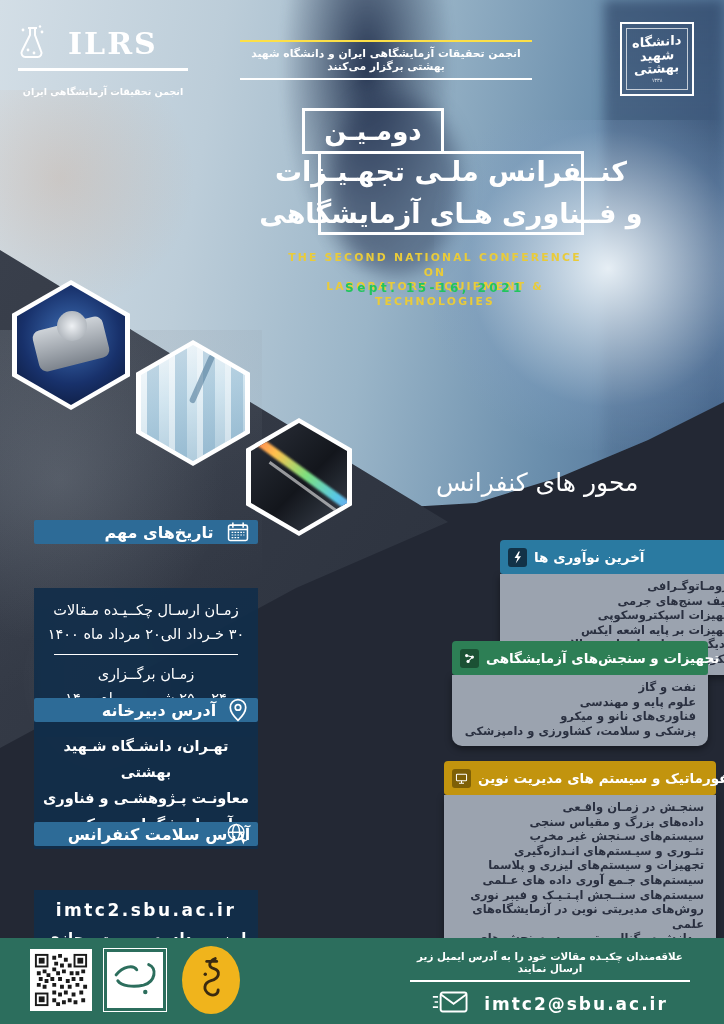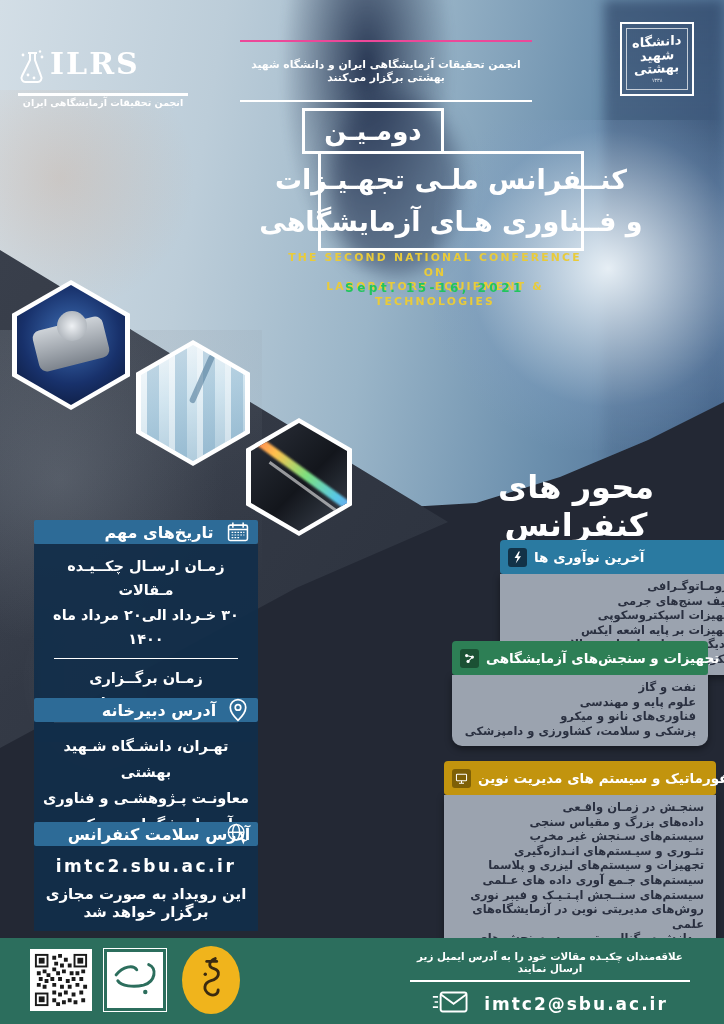--- a/index.html
+++ b/index.html
@@ -48,61 +48,61 @@
     repeating-linear-gradient(90deg,rgba(255,255,255,.55) 0 6px,rgba(150,185,208,.45) 6px 18px,rgba(255,255,255,.25) 18px 28px),
     linear-gradient(165deg,#eef5f9 0%,#c2dcea 45%,#8db4cc 100%);}
   .pip{position:absolute;left:58px;top:8px;width:6px;height:52px;background:rgba(90,130,160,.65);transform:rotate(24deg);border-radius:3px;}
   .hx3{left:246px;top:418px;width:106px;height:118px;}
   .hx3 .hex-in{background:linear-gradient(135deg,#2b303a 0%,#13161c 55%,#3e4652 100%);}
   .rainbow{position:absolute;left:-20px;top:48px;width:150px;height:9px;filter:blur(1px);
     background:linear-gradient(90deg,#ff6057,#ffc24d,#7ee07e,#58c7e8,#8b7df2);transform:rotate(36deg);}
   .glass-edge{position:absolute;left:8px;top:70px;width:110px;height:3px;background:rgba(255,255,255,.55);transform:rotate(36deg);}
   
   .ilrs{position:absolute;left:18px;top:24px;width:170px;}
-  .ilrs-row{display:flex;align-items:flex-start;gap:4px;margin-top:25px;}
+  .ilrs-row{display:flex;align-items:center;gap:22px;}
   .ilrs-acronym{font-family:"DejaVu Serif",serif;font-weight:bold;font-size:30px;letter-spacing:2px;line-height:1;}
   .ilrs-rule{height:3px;background:#fff;margin-top:4px;}
-  .ilrs-fa{font-size:9.5px;text-align:center;margin-top:1px;font-weight:bold;}
-  .banner{position:absolute;left:240px;top:40px;width:292px;border-top:2px solid #ec4899;border-bottom:2px solid #fff;
-    padding:16px 4px;font-size:10.8px;font-weight:bold;text-align:center;direction:rtl;}
+  .ilrs-fa{font-size:9.5px;text-align:center;margin-top:15px;font-weight:bold;}
+  .banner{position:absolute;left:240px;top:40px;width:292px;border-top:2px solid #fde047;border-bottom:2px solid #fff;
+    padding:5px 4px;font-size:10.8px;font-weight:bold;text-align:center;direction:rtl;}
   .sbu{position:absolute;left:620px;top:22px;width:74px;height:74px;border:2px solid #fff;
     display:flex;flex-direction:column;align-items:center;justify-content:center;padding:4px;}
   .sbu-inner{border:1px solid rgba(255,255,255,.7);width:100%;height:100%;
     display:flex;flex-direction:column;align-items:center;justify-content:center;line-height:1.05;}
   .sbu-word{font-size:13px;font-weight:bold;transform:skewY(-4deg);}
   .sbu-year{font-size:5px;margin-top:2px;letter-spacing:1px;}
   
   .t-kicker{position:absolute;left:302px;top:108px;width:142px;height:46px;border:3px solid #fff;
     display:flex;align-items:center;justify-content:center;font-size:26px;font-weight:bold;direction:rtl;}
-  .t-main{position:absolute;left:318px;top:151px;width:266px;height:100px;border:3px solid #fff;
+  .t-main{position:absolute;left:318px;top:151px;width:266px;height:84px;border:3px solid #fff;
     display:flex;flex-direction:column;align-items:center;justify-content:center;direction:rtl;
     font-size:27px;font-weight:bold;line-height:1.55;white-space:nowrap;text-align:center;}
   .t-en{position:absolute;left:280px;top:251px;width:310px;text-align:center;color:#e9cb3a;
     font-size:10.8px;font-weight:bold;letter-spacing:2.2px;line-height:1.35;}
   .t-date{position:absolute;left:280px;top:281px;width:310px;text-align:center;color:#22c55e;
     font-size:12px;font-weight:bold;letter-spacing:3.5px;}
   
   .panel{position:absolute;left:34px;width:224px;}
   .panel-hdr{position:relative;height:24px;background:#2d6b97;border-radius:2px;
     display:flex;align-items:center;justify-content:center;}
   .panel-hdr .ttl{font-size:16px;font-weight:bold;direction:rtl;padding-left:26px;}
   .panel-hdr .ic{position:absolute;right:8px;top:50%;transform:translateY(-50%);display:flex;}
   .panel-bd{background:rgba(17,46,74,.92);color:#fff;text-align:center;direction:rtl;}
   .p-dates{top:520px;}
-  .p-dates .panel-bd{padding:10px 8px 12px;font-size:14.5px;font-weight:bold;line-height:1.68;}
+  .p-dates .panel-bd{padding:10px 8px 12px;font-size:14.5px;font-weight:normal;line-height:1.68;margin-top:44px;}
   .rule{height:1px;background:#fff;margin:7px 12px;}
   .p-addr{top:698px;}
   .p-addr .panel-bd{padding:11px 8px 12px;font-size:14.5px;font-weight:bold;line-height:1.8;}
   .p-web{top:822px;}
-  .p-web .panel-bd{padding:10px 6px 10px;}
+  .p-web .panel-bd{padding:10px 6px 10px;margin-top:44px;}
   .web-url{font-size:17px;font-weight:bold;letter-spacing:2.5px;direction:ltr;}
   .web-note{font-size:15px;font-weight:bold;margin-top:9px;}
   
-  .topics-heading{position:absolute;left:436px;top:468px;width:280px;text-align:center;direction:rtl;
-    font-size:32px;font-weight:bold;}
+  .topics-heading{position:absolute;left:436px;top:468px;width:280px;text-align:left;direction:rtl;
+    font-size:25px;font-weight:normal;}
   .topic{position:absolute;}
   .topic-hdr{position:relative;height:34px;border-radius:4px 4px 3px 3px;display:flex;align-items:center;padding-left:8px;gap:7px;}
   .topic-ic{width:19px;height:19px;border-radius:3px;display:flex;align-items:center;justify-content:center;flex:none;}
   .topic-ttl{font-size:13.5px;font-weight:bold;direction:rtl;white-space:nowrap;}
   .topic-bd{background:#9ba3af;border-radius:0 0 10px 10px;box-shadow:0 3px 7px rgba(0,0,0,.4);
     padding:5px 12px 8px;text-align:right;direction:rtl;color:#2a3040;font-size:11.5px;font-weight:bold;line-height:1.27;}
   .tb1{left:500px;top:540px;width:248px;}
   .tb1 .topic-hdr{background:#2a7aa1;}
   .tb1 .topic-ic{background:#123247;}
   .tb2{left:452px;top:641px;width:256px;}

